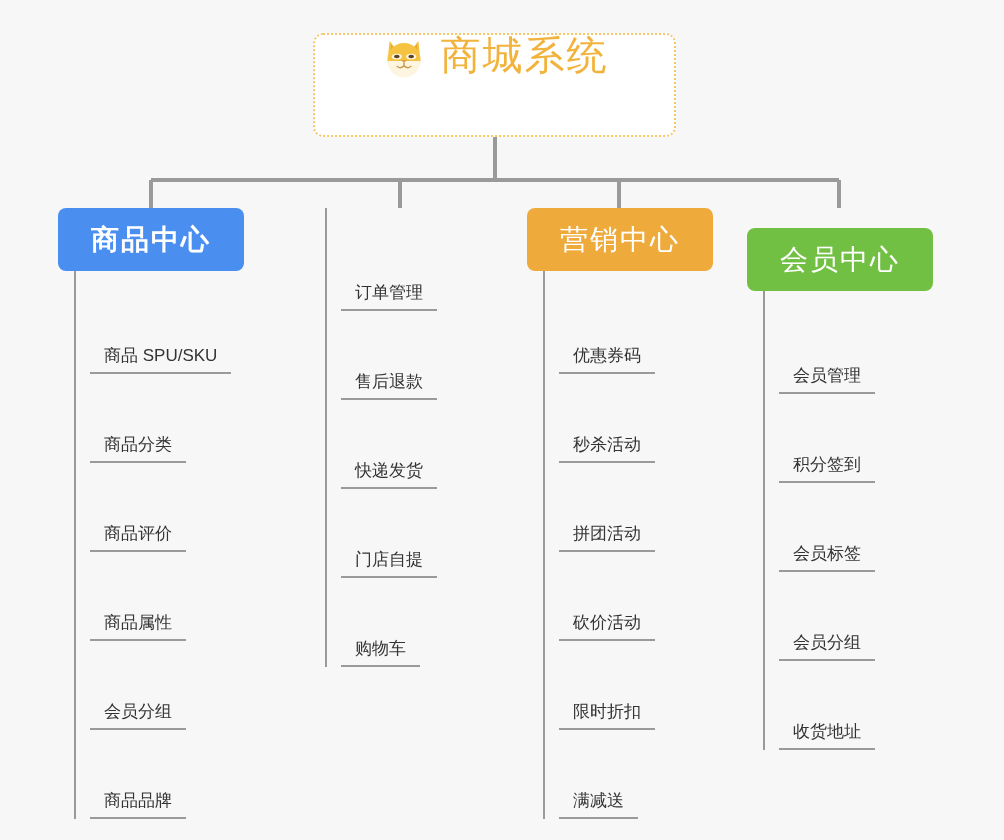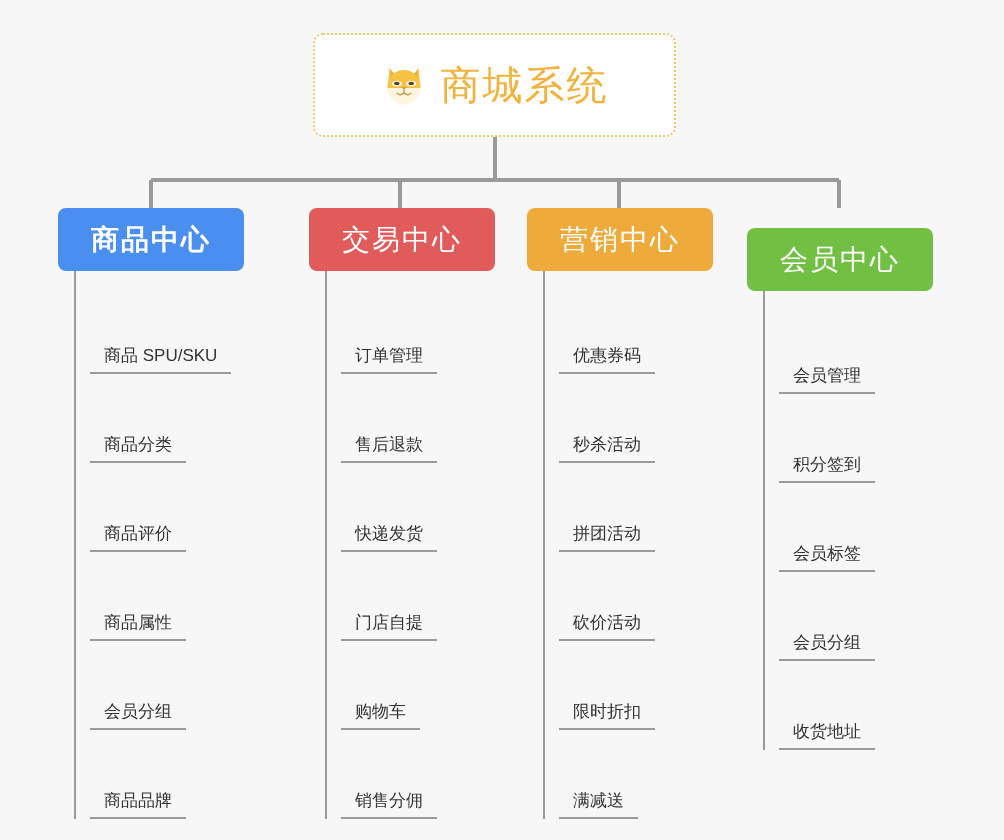--- a/index.html
+++ b/index.html
@@ -27,21 +27,21 @@
     left: 313px;
     top: 33px;
     width: 363px;
     height: 104px;
     box-sizing: border-box;
     background: #ffffff;
     border: 2px dotted #f5c municipality;
     border: 2px dotted #f6c667;
     border-radius: 10px;
     display: flex;
-    align-items: center;
+    align-items: flex-start;
     justify-content: center;
     gap: 14px;
   }
   .root-icon {
     width: 46px;
     height: 46px;
     flex: 0 0 auto;
     display: block;
   }
   .root-title {
@@ -171,42 +171,36 @@
       <div class="leaf">
           <span class="leaf-label">会员分组</span>
         </div>
       <div class="leaf">
           <span class="leaf-label">商品品牌</span>
         </div>
     </div>
   </div>
 
   <div class="branch" style="left:309px; width:186px;">
-    <div class="branch-header" style="background:#e25b5b;">
-      <span>交易中心</span>
-    </div>
     <div class="branch-items">
       <div class="branch-spine"></div>
       <div class="leaf">
           <span class="leaf-label">订单管理</span>
         </div>
       <div class="leaf">
           <span class="leaf-label">售后退款</span>
         </div>
       <div class="leaf">
           <span class="leaf-label">快递发货</span>
         </div>
       <div class="leaf">
           <span class="leaf-label">门店自提</span>
         </div>
       <div class="leaf">
           <span class="leaf-label">购物车</span>
-        </div>
-      <div class="leaf">
-          <span class="leaf-label">销售分佣</span>
         </div>
     </div>
   </div>
 
   <div class="branch" style="left:527px; width:186px;">
     <div class="branch-header" style="background:#eeab3c;">
       <span>营销中心</span>
     </div>
     <div class="branch-items">
       <div class="branch-spine"></div>

